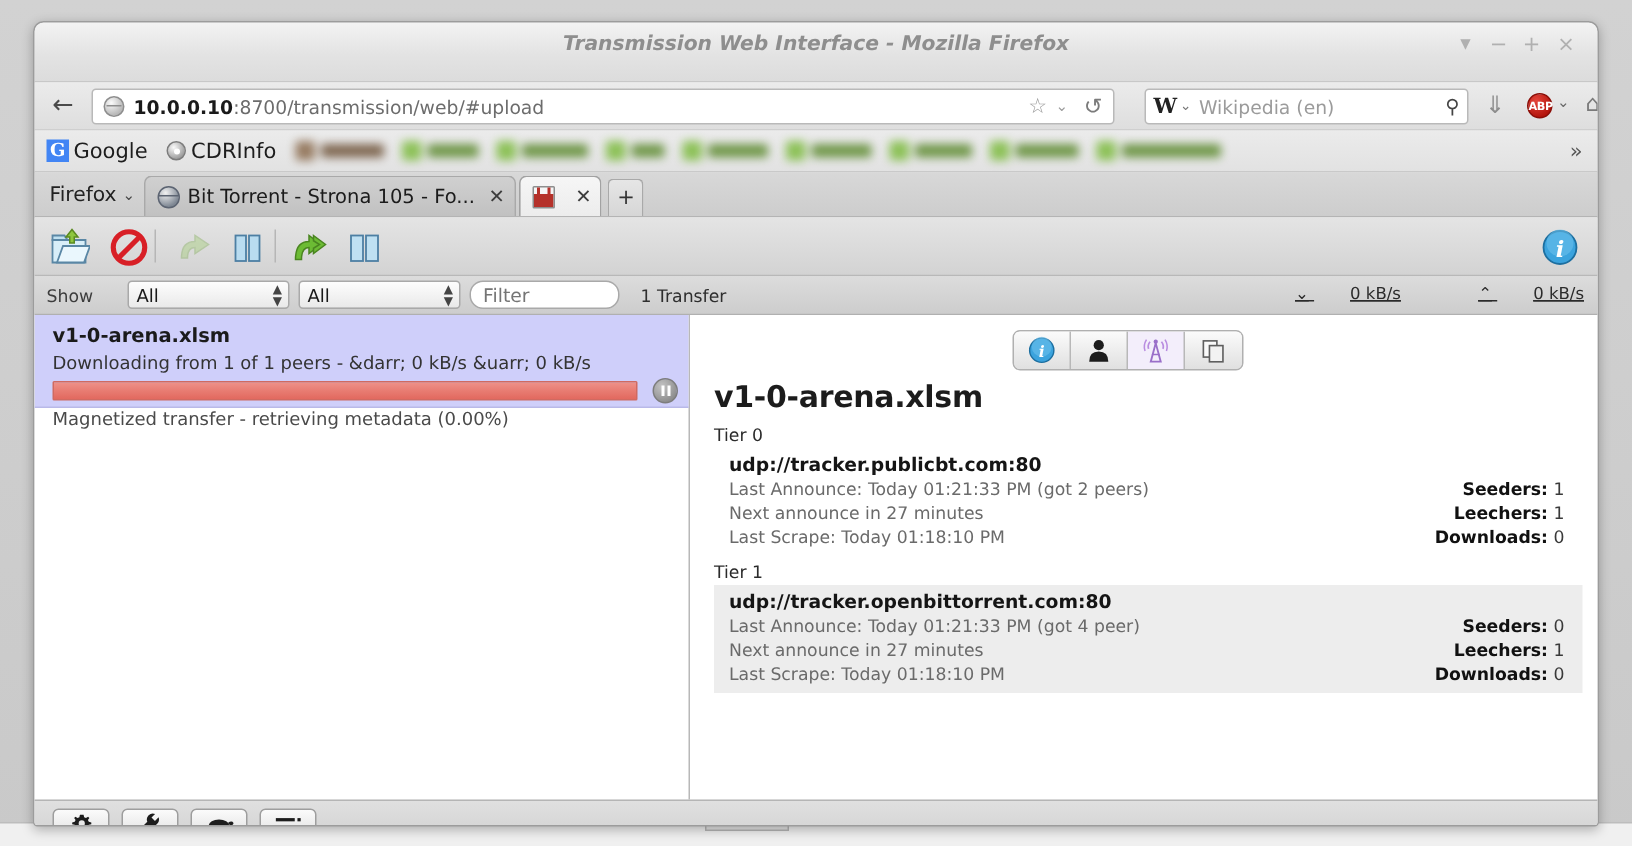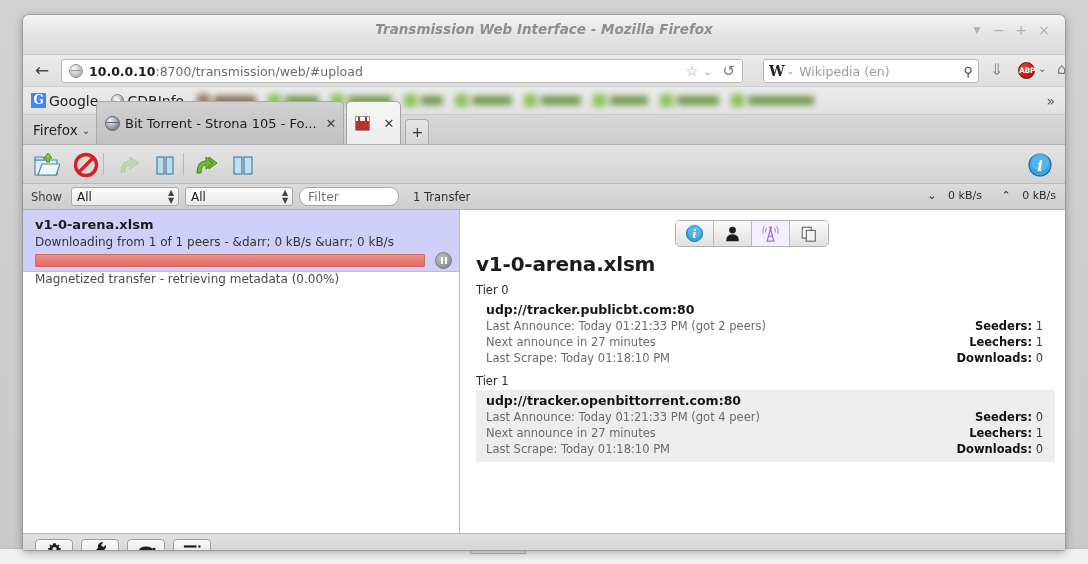--- a/index.html
+++ b/index.html
@@ -164,21 +164,21 @@
     background: linear-gradient(to bottom, #d8d8d8, #cdcdcd);
     border-bottom: 1px solid #b4b4b4;
     display: flex; align-items: flex-end; padding-left: 8px;
   }
   #ff-menu {
     display: flex; align-items: center; height: 28px;
     font-size: 13.5px; color: #222; padding: 0 6px 0 2px;
   }
   #ff-menu .chev { font-size: 10px; margin-left: 4px; color: #444; }
   .tab {
-    display: flex; align-items: center; height: 43px;
+    display: flex; align-items: center; height: 27px;
     border: 1px solid #a9a9a9; border-bottom: none;
     border-radius: 5px 5px 0 0;
     padding: 0 6px 0 8px; margin-right: 2px;
     background: linear-gradient(to bottom, #d0d0d0, #c1c1c1);
     max-width: 250px;
   }
   .tab.active {
     background: linear-gradient(to bottom, #f6f6f6, #ececec);
     border-color: #a2a2a2;
   }
@@ -235,41 +235,41 @@
   #tb-info { position: absolute; right: 8px; top: 3px; width: 34px; height: 33px;
              display: flex; align-items: center; justify-content: center; }
 
   
   #fbar {
     position: relative; height: 26px;
     background: linear-gradient(to bottom, #dcdcdc, #cdcdcd);
     border-bottom: 1px solid #b0b0b0;
     display: flex; align-items: center; padding-left: 8px;
   }
-  #show-lbl { font-size: 11.5px; color: #3c3c3c; margin-right: 9px; }
+  #show-lbl { font-size: 11.5px; color: #3c3c3c; margin-right: 23px; }
   .sel {
     position: relative; width: 108px; height: 19px;
     background: linear-gradient(to bottom, #fdfdfd, #e9e9e9);
     border: 1px solid #a9a9a9; border-radius: 3px;
     margin-right: 6px; display: flex; align-items: center; padding-left: 5px;
   }
   .sel-txt { font-size: 12px; color: #1a1a1a; }
   .sel-arrows {
     position: absolute; right: 4px; top: 1px;
     font-size: 8px; line-height: 8px; color: #444; text-align: center;
   }
   #filter-input {
     width: 100px; height: 19px; border: 1px solid #a9a9a9; border-radius: 9px;
     background: #fff; font-size: 12.5px; color: #a8a8a8;
     padding: 0 8px; outline: none;
     font-family: "DejaVu Sans", "Liberation Sans", sans-serif;
   }
   #transfer-count { font-size: 11.5px; color: #2e2e2e; margin-left: 14px; }
   #speeds { position: absolute; right: 9px; top: 5px; font-size: 11px; color: #2b2b2b; }
-  #speeds span { margin-left: 8px; }
+  #speeds span { margin-left: 24px; text-decoration: underline; }
 
   
   #main { position: relative; height: 323px; display: flex; }
   #list {
     width: 437px; background: #fff;
     border-right: 1px solid #b8b8b8;
   }
   #torrent-row {
     position: relative; height: 62px;
     background: #cfcffa;

